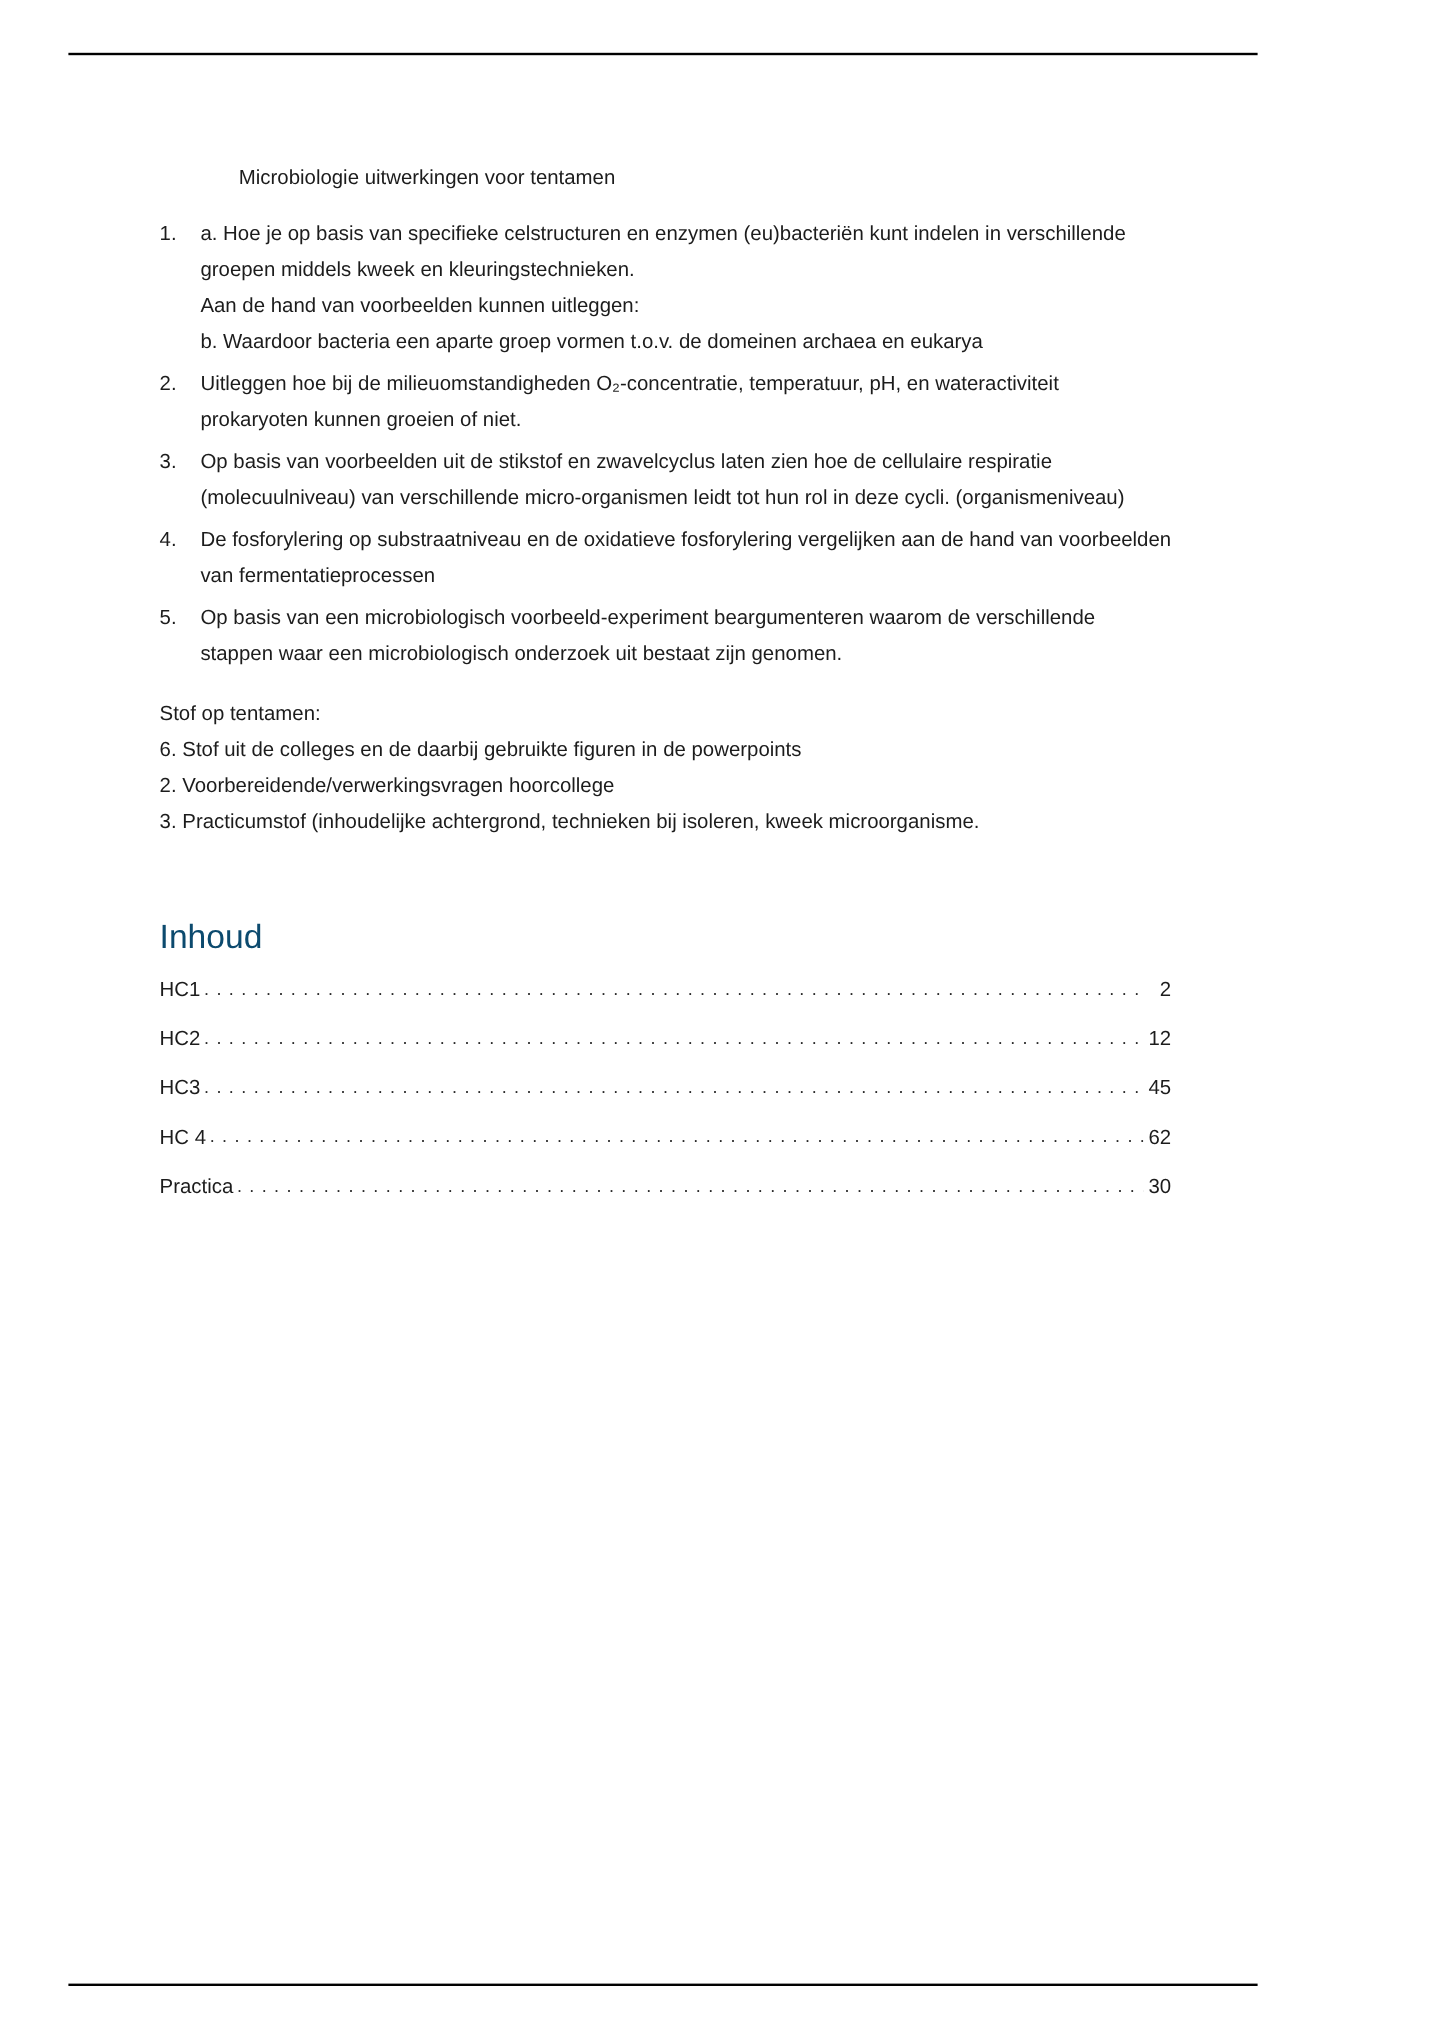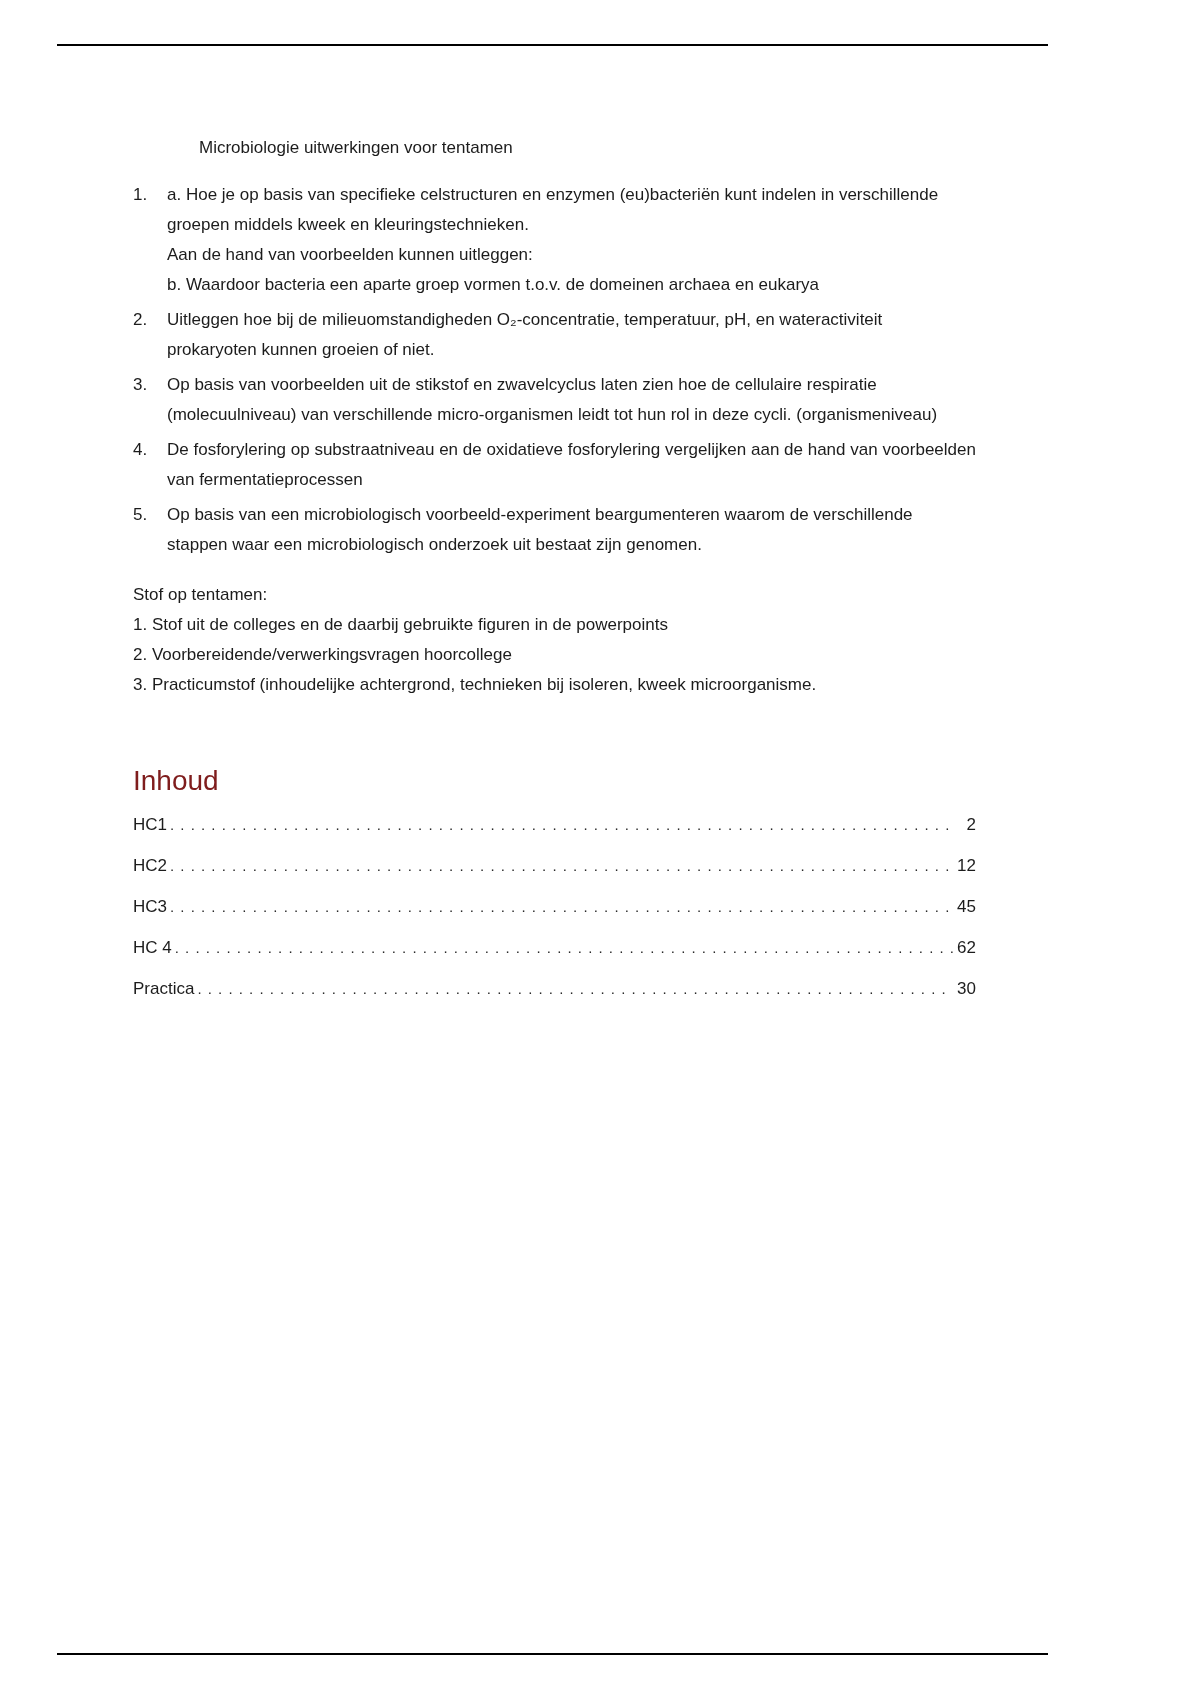--- a/index.html
+++ b/index.html
@@ -52,21 +52,21 @@
   .goal-line { margin: 0; }
 
   .stof { margin-top: 20px; }
   .stof-item { margin: 0; }
 
   .toc { margin-top: 64px; }
   .toc-heading {
     font-size: 28px;
     line-height: 34px;
     font-weight: 400;
-    color: #7f1d1d;
+    color: #0c4a6e;
     margin: 0 0 12px 0;
   }
   .toc-row {
     display: flex;
     align-items: flex-start;
     margin-bottom: 11px;
     cursor: pointer;
   }
   .toc-label { flex: none; white-space: nowrap; }
   .toc-leader {
@@ -131,21 +131,21 @@
         <span class="goal-num">5.</span>
         <div class="goal-body">
           <p class="goal-line">Op basis van een microbiologisch voorbeeld-experiment beargumenteren waarom de verschillende stappen waar een microbiologisch onderzoek uit bestaat zijn genomen.</p>
         </div>
       </div>
 
     </div>
 
     <div class="stof">
       <p class="stof-item">Stof op tentamen:</p>
-      <p class="stof-item">1. Stof uit de colleges en de daarbij gebruikte figuren in de powerpoints</p>
+      <p class="stof-item">6. Stof uit de colleges en de daarbij gebruikte figuren in de powerpoints</p>
       <p class="stof-item">2. Voorbereidende/verwerkingsvragen hoorcollege</p>
       <p class="stof-item">3. Practicumstof (inhoudelijke achtergrond, technieken bij isoleren, kweek microorganisme.</p>
     </div>
 
     <div class="toc">
       <h1 class="toc-heading">Inhoud</h1>
 
       <div class="toc-row">
         <span class="toc-label">HC1</span>
         <span class="toc-leader"></span>

